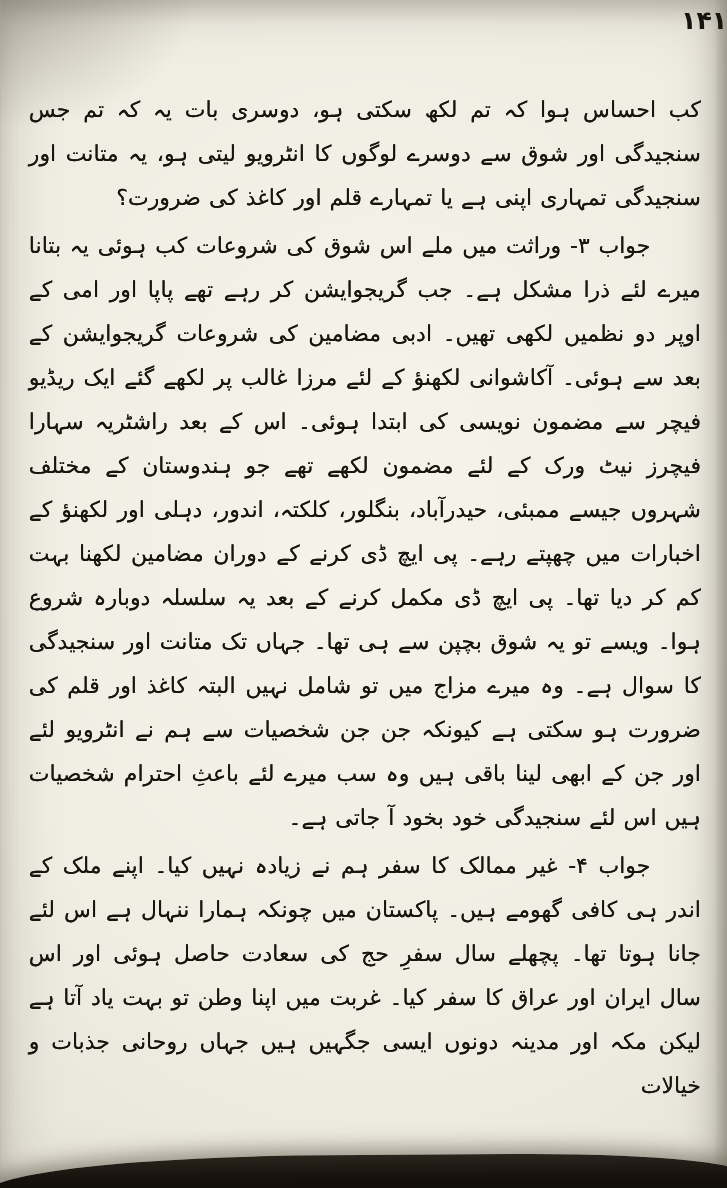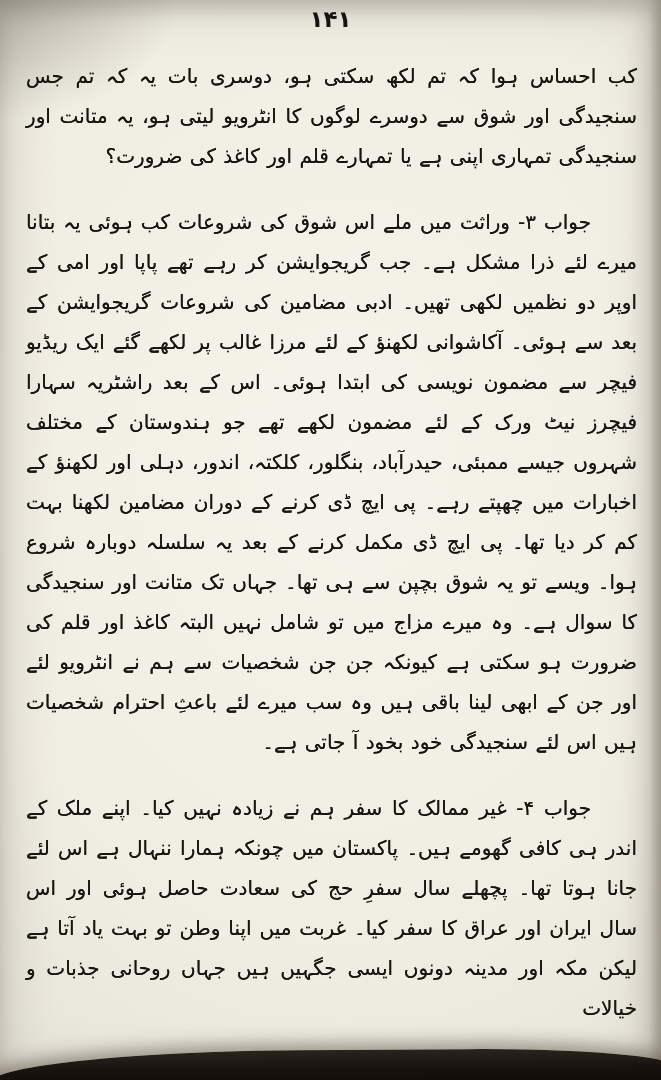--- a/index.html
+++ b/index.html
@@ -25,43 +25,42 @@
   .corner-shade {
     position: absolute;
     left: 0; top: 0;
     width: 180px; height: 120px;
     background: radial-gradient(ellipse at 0% 0%, rgba(90,84,74,0.35), rgba(90,84,74,0) 70%);
     pointer-events: none;
   }
   .page-number {
     position: absolute;
     top: 6px; left: 0; right: 0;
-    text-align: center;
     font-size: 23px;
     font-weight: bold;
     color: #16140f;
     letter-spacing: 2px;
     direction: rtl;
   }
   .text-block {
     position: absolute;
     top: 56px;
     right: 24px;
     left: 26px;
     direction: rtl;
     unicode-bidi: embed;
     text-align: justify;
     font-size: 20px;
     line-height: 40px;
     color: #17150f;
     text-shadow: 0 0 0.5px rgba(20, 18, 12, 0.85);
     word-spacing: 1px;
   }
-  .para { text-align: justify; }
-  .para + .para { margin-top: 26px; }
+  .para { text-align: justify; margin-top: 23px; }
+  .para + .para { margin-top: 4px; }
   .para.indent { text-indent: 46px; }
   .bottom-edge {
     position: absolute;
     left: -12px; right: -12px;
     bottom: -16px;
     height: 46px;
     background: linear-gradient(to bottom, #2a241d 0%, #16110c 45%, #0c0906 100%);
     border-radius: 45% 30% 0 0 / 70% 40% 0 0;
     transform: rotate(-0.35deg);
     box-shadow: 0 -7px 16px rgba(75, 64, 50, 0.45);

